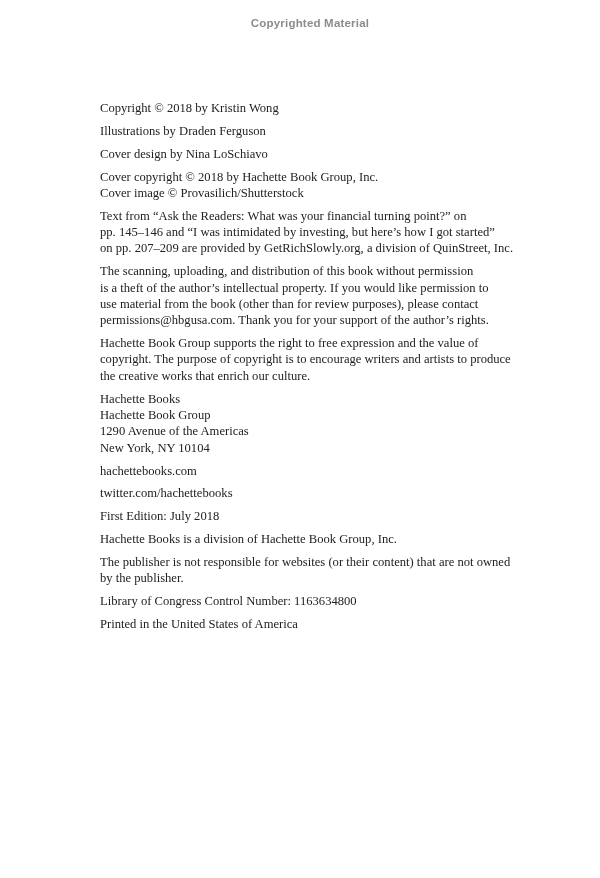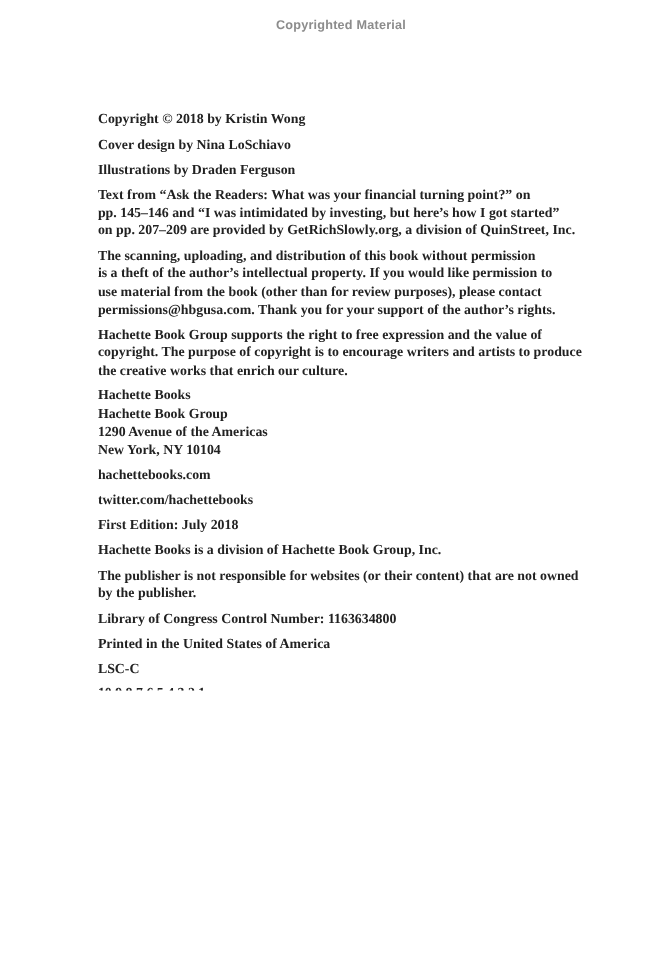--- a/index.html
+++ b/index.html
@@ -20,44 +20,45 @@
     font-family: "Liberation Sans", sans-serif;
     font-weight: bold;
     font-size: 11.5px;
     color: #8c8c8c;
     letter-spacing: 0.2px;
   }
   .notice.top { top: 17px; }
   .notice.bottom { top: 844px; }
   .content {
     position: absolute;
-    left: 89px;
+    left: 100px;
     top: 100px;
     width: 482px;
-    font-weight: bold;
   }
   .para {
     margin: 0 0 6.5px 0;
     font-size: 12.6px;
     line-height: 16.35px;
     color: #222222;
     white-space: pre-line;
   }
 </style>
 </head>
 <body>
 
 <div class="page">
 
   <div class="notice top">Copyrighted Material</div>
 
   <main class="content">
     <p class="para">Copyright © 2018 by Kristin Wong</p>
+    <p class="para">Illustrations by Draden Ferguson</p>
     <p class="para">Cover design by Nina LoSchiavo</p>
-    <p class="para">Illustrations by Draden Ferguson</p>
+    <p class="para">Cover copyright © 2018 by Hachette Book Group, Inc.
+Cover image © Provasilich/Shutterstock</p>
     <p class="para">Text from “Ask the Readers: What was your financial turning point?” on
 pp. 145–146 and “I was intimidated by investing, but here’s how I got started”
 on pp. 207–209 are provided by GetRichSlowly.org, a division of QuinStreet, Inc.</p>
     <p class="para">The scanning, uploading, and distribution of this book without permission
 is a theft of the author’s intellectual property. If you would like permission to
 use material from the book (other than for review purposes), please contact
 permissions@hbgusa.com. Thank you for your support of the author’s rights.</p>
     <p class="para">Hachette Book Group supports the right to free expression and the value of
 copyright. The purpose of copyright is to encourage writers and artists to produce
 the creative works that enrich our culture.</p>

